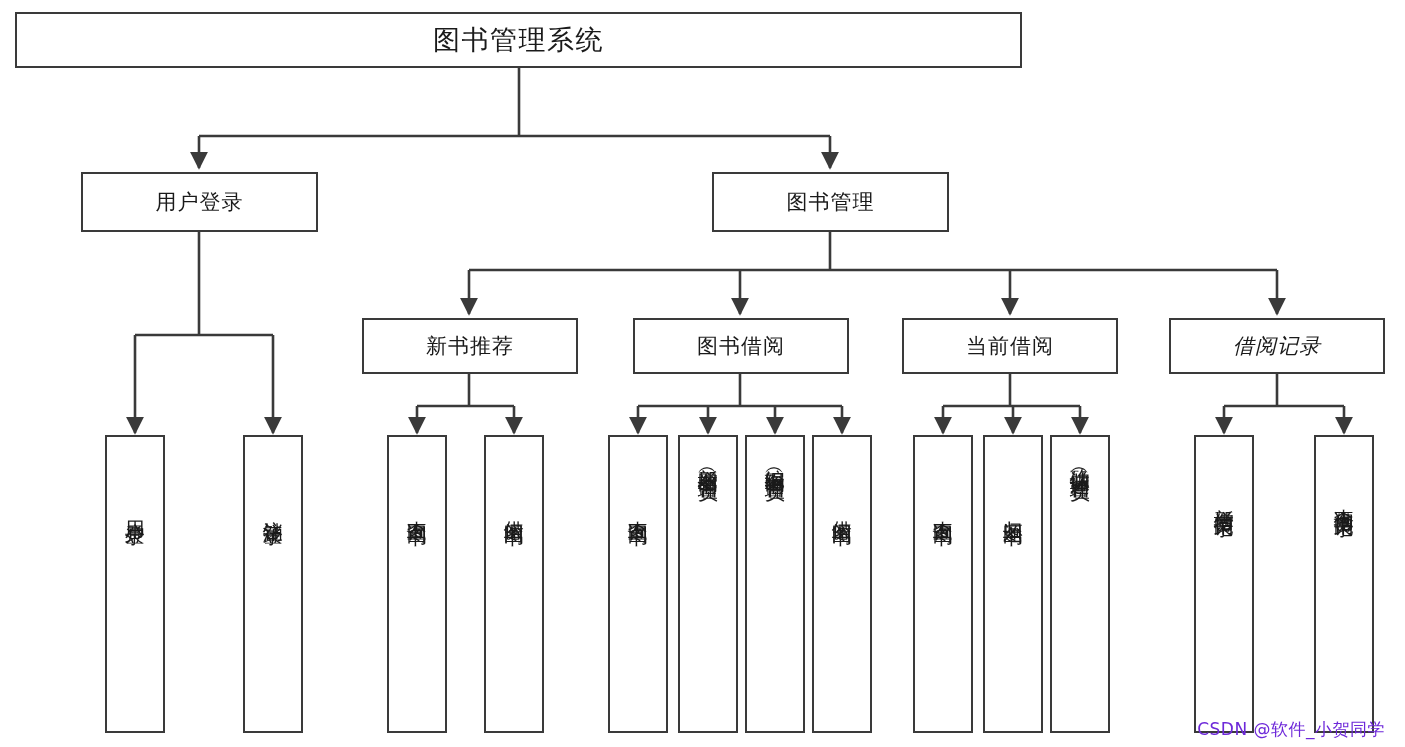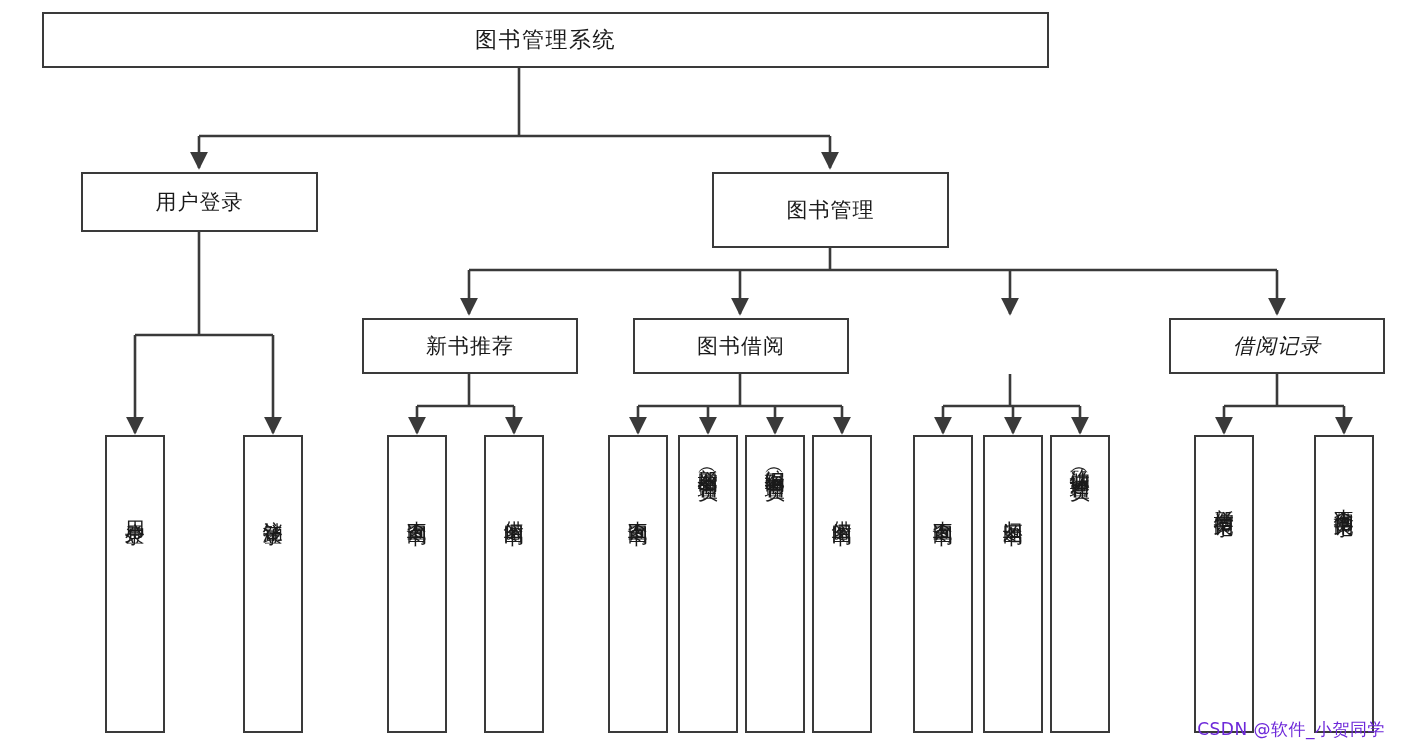--- a/index.html
+++ b/index.html
@@ -33,23 +33,22 @@
     align-items: center;
     justify-content: center;
     color: #1a1a1a;
   }
   .node.horiz {
     font-size: 21px;
     letter-spacing: 1px;
     white-space: nowrap;
   }
   .node.root {
-    font-size: 22px;
+    font-size: 27px;
     letter-spacing: 1.5px;
-    margin-left: 27px;
   }
   .node.leaf {
     align-items: flex-start;
     justify-content: center;
     padding-top: 16px;
   }
   .node.leaf .vlabel {
     writing-mode: vertical-rl;
     text-orientation: upright;
     font-size: 20px;
@@ -129,30 +128,33 @@
     </g>
   </svg>
 
   <div class="node horiz root" style="left:15px; top:12px; width:1007px; height:56px;">
     <span>图书管理系统</span>
   </div>
 
   <div class="node horiz" style="left:81px; top:172px; width:237px; height:60px;">
     <span>用户登录</span>
   </div>
-  <div class="node horiz" style="left:712px; top:172px; width:237px; height:76px;">
+  <div class="node horiz" style="left:712px; top:172px; width:237px; height:60px;">
     <span>图书管理</span>
   </div>
 
   <div class="node horiz" style="left:633px; top:318px; width:216px; height:56px;">
     <span>图书借阅</span>
   </div>
   <div class="node horiz" style="left:362px; top:318px; width:216px; height:56px;">
     <span>新书推荐</span>
   </div>
+  <div class="node horiz" style="left:902px; top:318px; width:216px; height:56px;">
+    <span>当前借阅</span>
+  </div>
   <div class="node horiz" style="left:1169px; top:318px; width:216px; height:56px;font-style:italic;">
     <span>借阅记录</span>
   </div>
 
   <div class="node leaf short" style="left:105px; top:435px; width:60px; height:298px;">
     <span class="vlabel">用户登录</span>
   </div>
   <div class="node leaf short" style="left:243px; top:435px; width:60px; height:298px;">
     <span class="vlabel">注销登录</span>
   </div>

